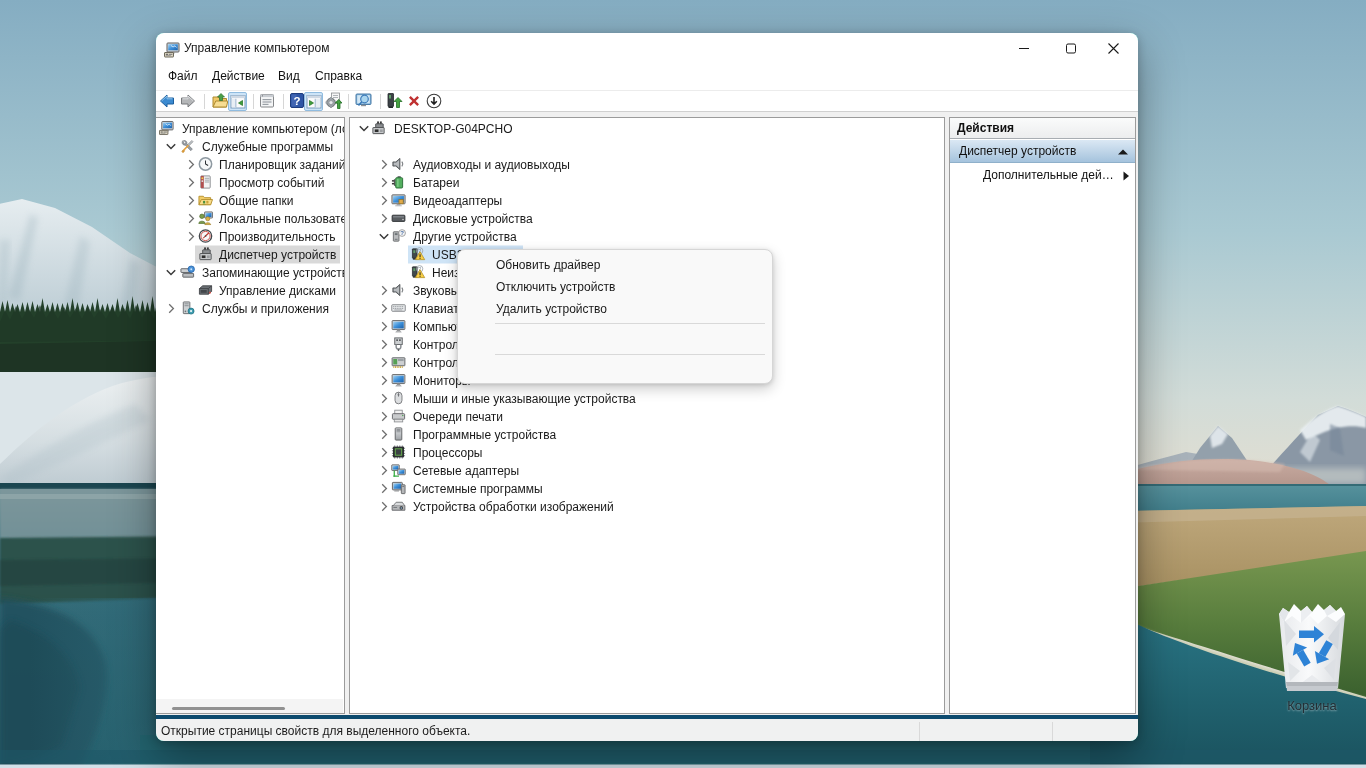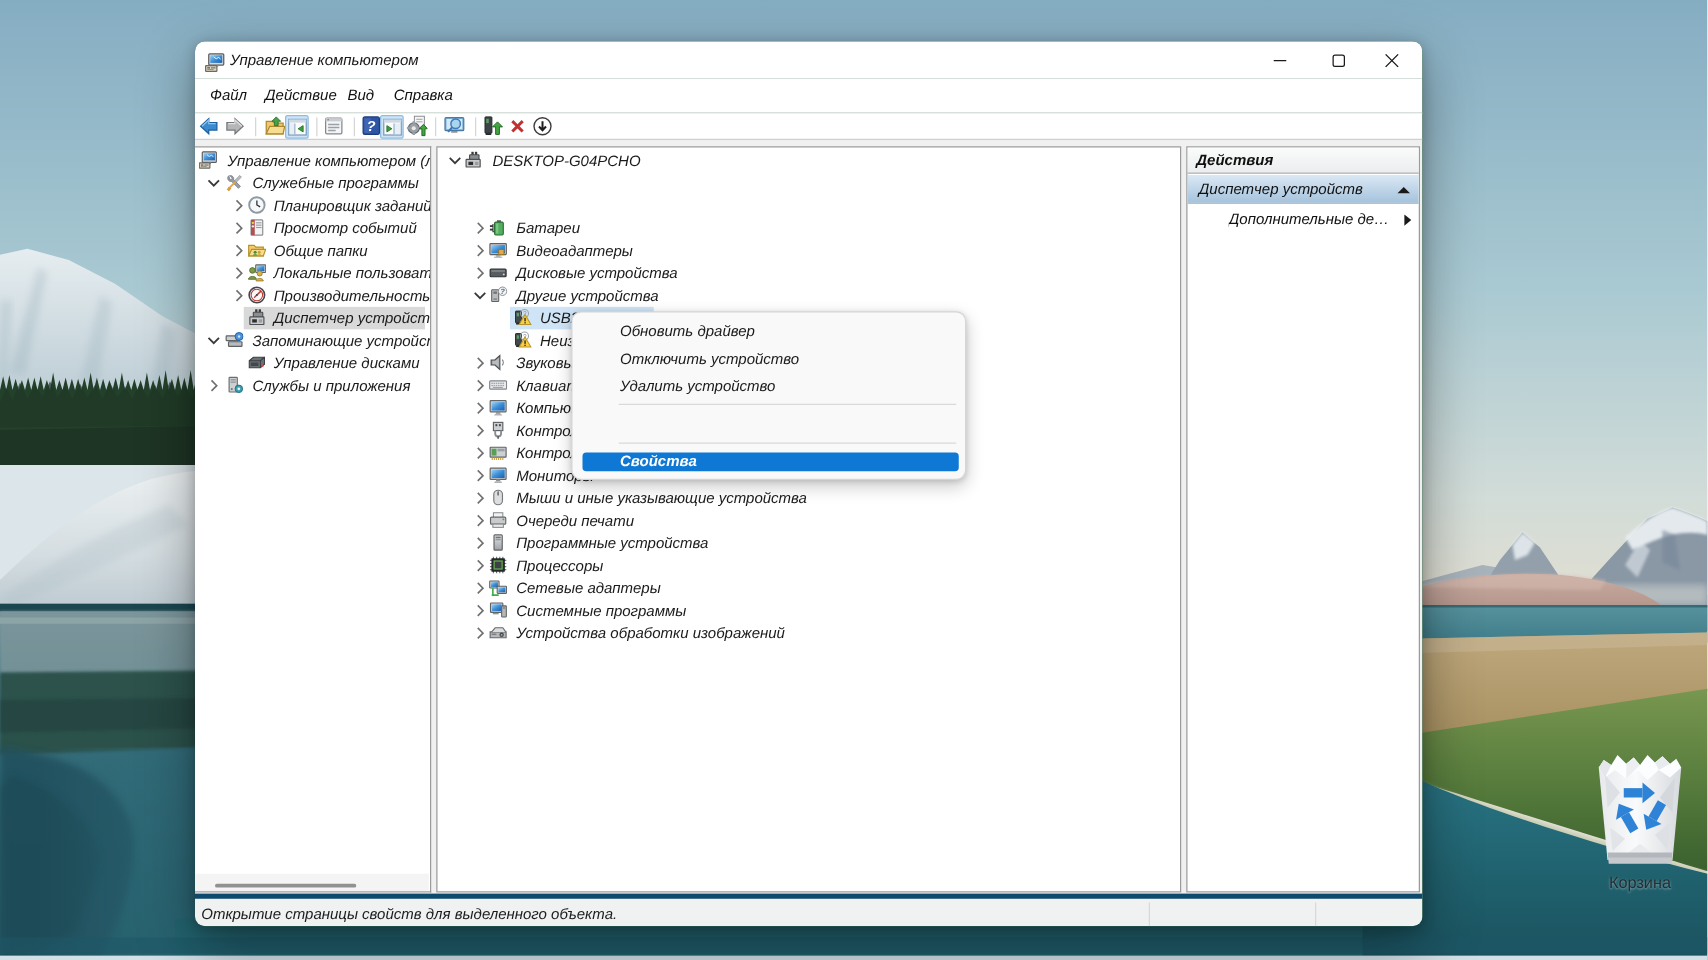--- a/index.html
+++ b/index.html
@@ -3,23 +3,23 @@
 <meta charset="utf-8">
 <title>Управление компьютером</title>
 <style>
   * { margin:0; padding:0; box-sizing:border-box; }
   html,body { width:1366px; height:768px; overflow:hidden; font-family:"Liberation Sans", sans-serif; }
   #wall { position:absolute; left:0; top:0; width:1366px; height:768px; }
   #bin { position:absolute; left:1270px; top:600px; width:84px; text-align:center; }
   #binlabel { position:absolute; left:1272px; top:698px; width:80px; text-align:center;
     font-size:13px; color:#232e34; text-shadow:0 1px 2px rgba(255,255,255,0.5); }
   #win { position:absolute; left:156px; top:33px; width:982px; height:708px;
-    background:#14532d; border-radius:8px; overflow:hidden;
+    background:#5eead4; border-radius:8px; overflow:hidden;
     box-shadow:0 16px 45px rgba(0,0,0,0.38), 0 2px 10px rgba(0,0,0,0.22);
-    font-size:12px; color:#1a1a1a;font-style:italic; }
+    font-size:12px; color:#1a1a1a; }
   #titlebar { position:absolute; left:0; top:0; width:100%; height:30px; background:#fff; }
   #titleicon { position:absolute; left:8px; top:9px; }
   #titletext { position:absolute; left:28px; top:0; line-height:30px; font-size:12px; color:#191919; }
   .capbtn { position:absolute; top:0; width:46px; height:30px; }
   #menubar { position:absolute; left:0; top:30px; width:100%; height:27px; background:#fff; }
   .menu { position:absolute; top:0; line-height:27px; font-size:12px; color:#111; }
   #toolbar { position:absolute; left:0; top:57px; width:100%; height:22px; background:#fff;
     border-top:1px solid #ececec; border-bottom:1px solid #d0d0d0; }
   .tb { position:absolute; top:1px; }
   .tbsep { position:absolute; top:3px; width:1px; height:15px; background:#d6d6d6; }
@@ -641,20 +641,29 @@
     <div id="mpane" class="pane">
       <div class="row" style="top:0;left:0;width:100%">
         <svg class="chev" style="left:6px">
             <use href="#chev-o"></use>
           </svg>
         <svg class="ticon" style="left:21px">
             <use href="#i-devmgr"></use>
           </svg>
         <span class="lbl" style="left:44px">DESKTOP-G04PCHO</span>
       </div>
+      <div class="row" style="top:36px;left:0;width:100%">
+        <svg class="chev" style="left:26px">
+            <use href="#chev-c"></use>
+          </svg>
+        <svg class="ticon" style="left:41px">
+            <use href="#i-audio"></use>
+          </svg>
+        <span class="lbl" style="left:63px">Аудиовходы и аудиовыходы</span>
+      </div>
       <div class="row" style="top:54px;left:0;width:100%">
         <svg class="chev" style="left:26px">
             <use href="#chev-c"></use>
           </svg>
         <svg class="ticon" style="left:41px">
             <use href="#i-battery"></use>
           </svg>
         <span class="lbl" style="left:63px">Батареи</span>
       </div>
       <div class="row" style="top:72px;left:0;width:100%">
@@ -833,19 +842,18 @@
       </div>
     </div>
   </div>
   <div id="statusbar">
     <div id="statustext">Открытие страницы свойств для выделенного объекта.</div>
     <div class="stsep" style="left:763px"></div>
     <div class="stsep" style="left:896px"></div>
   </div>
   <div id="ctx">
     <div class="mi" style="top:4px">Обновить драйвер</div>
-    <div class="mi" style="top:26px">Отключить устройство</div>
+    <div class="mi" style="top:26px">Отключить устройств</div>
     <div class="mi" style="top:48px">Удалить устройство</div>
     <div class="msep" style="top:73px"></div>
     <div class="msep" style="top:104px"></div>
-    <div id="miprop"><span>Свойства</span></div>
   </div>
 </div>
 
 </body></html>

